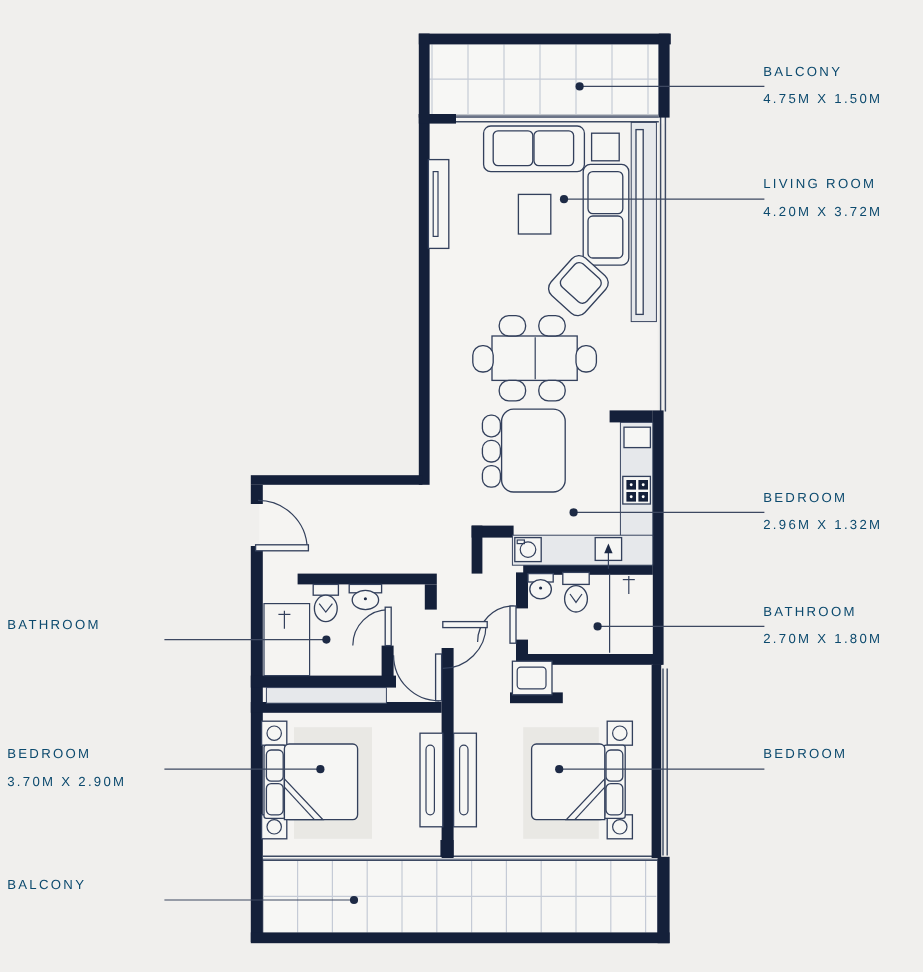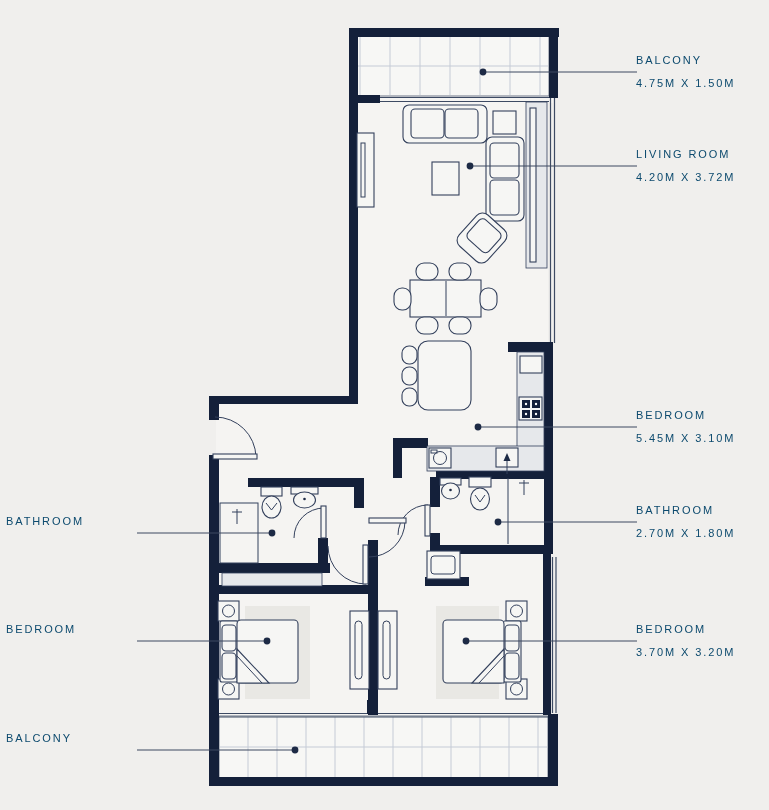--- a/index.html
+++ b/index.html
@@ -325,33 +325,33 @@
   <div class="room-label lab-right" style="top:49px">
     <div class="nm">BALCONY</div>
     <div class="dm">4.75M X 1.50M</div>
   </div>
   <div class="room-label lab-right" style="top:143px">
     <div class="nm">LIVING ROOM</div>
     <div class="dm">4.20M X 3.72M</div>
   </div>
   <div class="room-label lab-right" style="top:404px">
     <div class="nm">BEDROOM</div>
-    <div class="dm">5.45M X 3.10M</div>
+    <div class="dm">2.96M X 1.32M</div>
   </div>
   <div class="room-label lab-right" style="top:499px">
     <div class="nm">BATHROOM</div>
     <div class="dm">2.70M X 1.80M</div>
   </div>
   <div class="room-label lab-right" style="top:618px">
     <div class="nm">BEDROOM</div>
-    <div class="dm">3.70M X 3.20M</div>
   </div>
   <div class="room-label lab-left" style="top:510px">
     <div class="nm">BATHROOM</div>
   </div>
   <div class="room-label lab-left" style="top:618px">
     <div class="nm">BEDROOM</div>
+    <div class="dm">3.70M X 2.90M</div>
   </div>
   <div class="room-label lab-left" style="top:727px">
     <div class="nm">BALCONY</div>
   </div>
 
 </div>
 
 </body></html>

